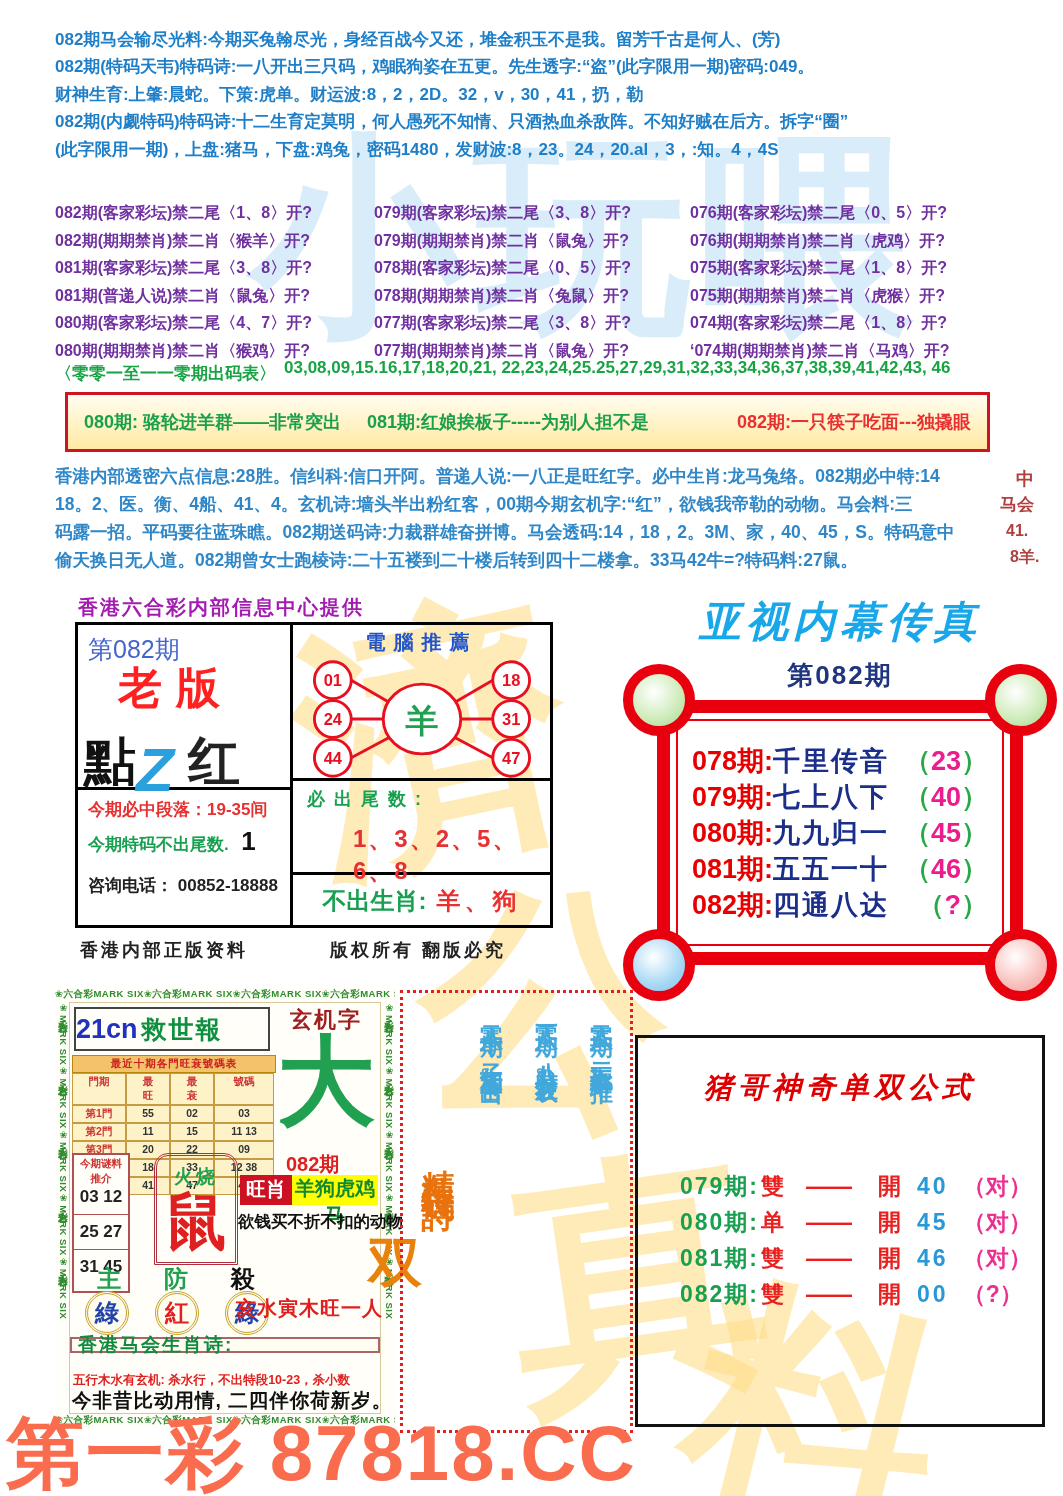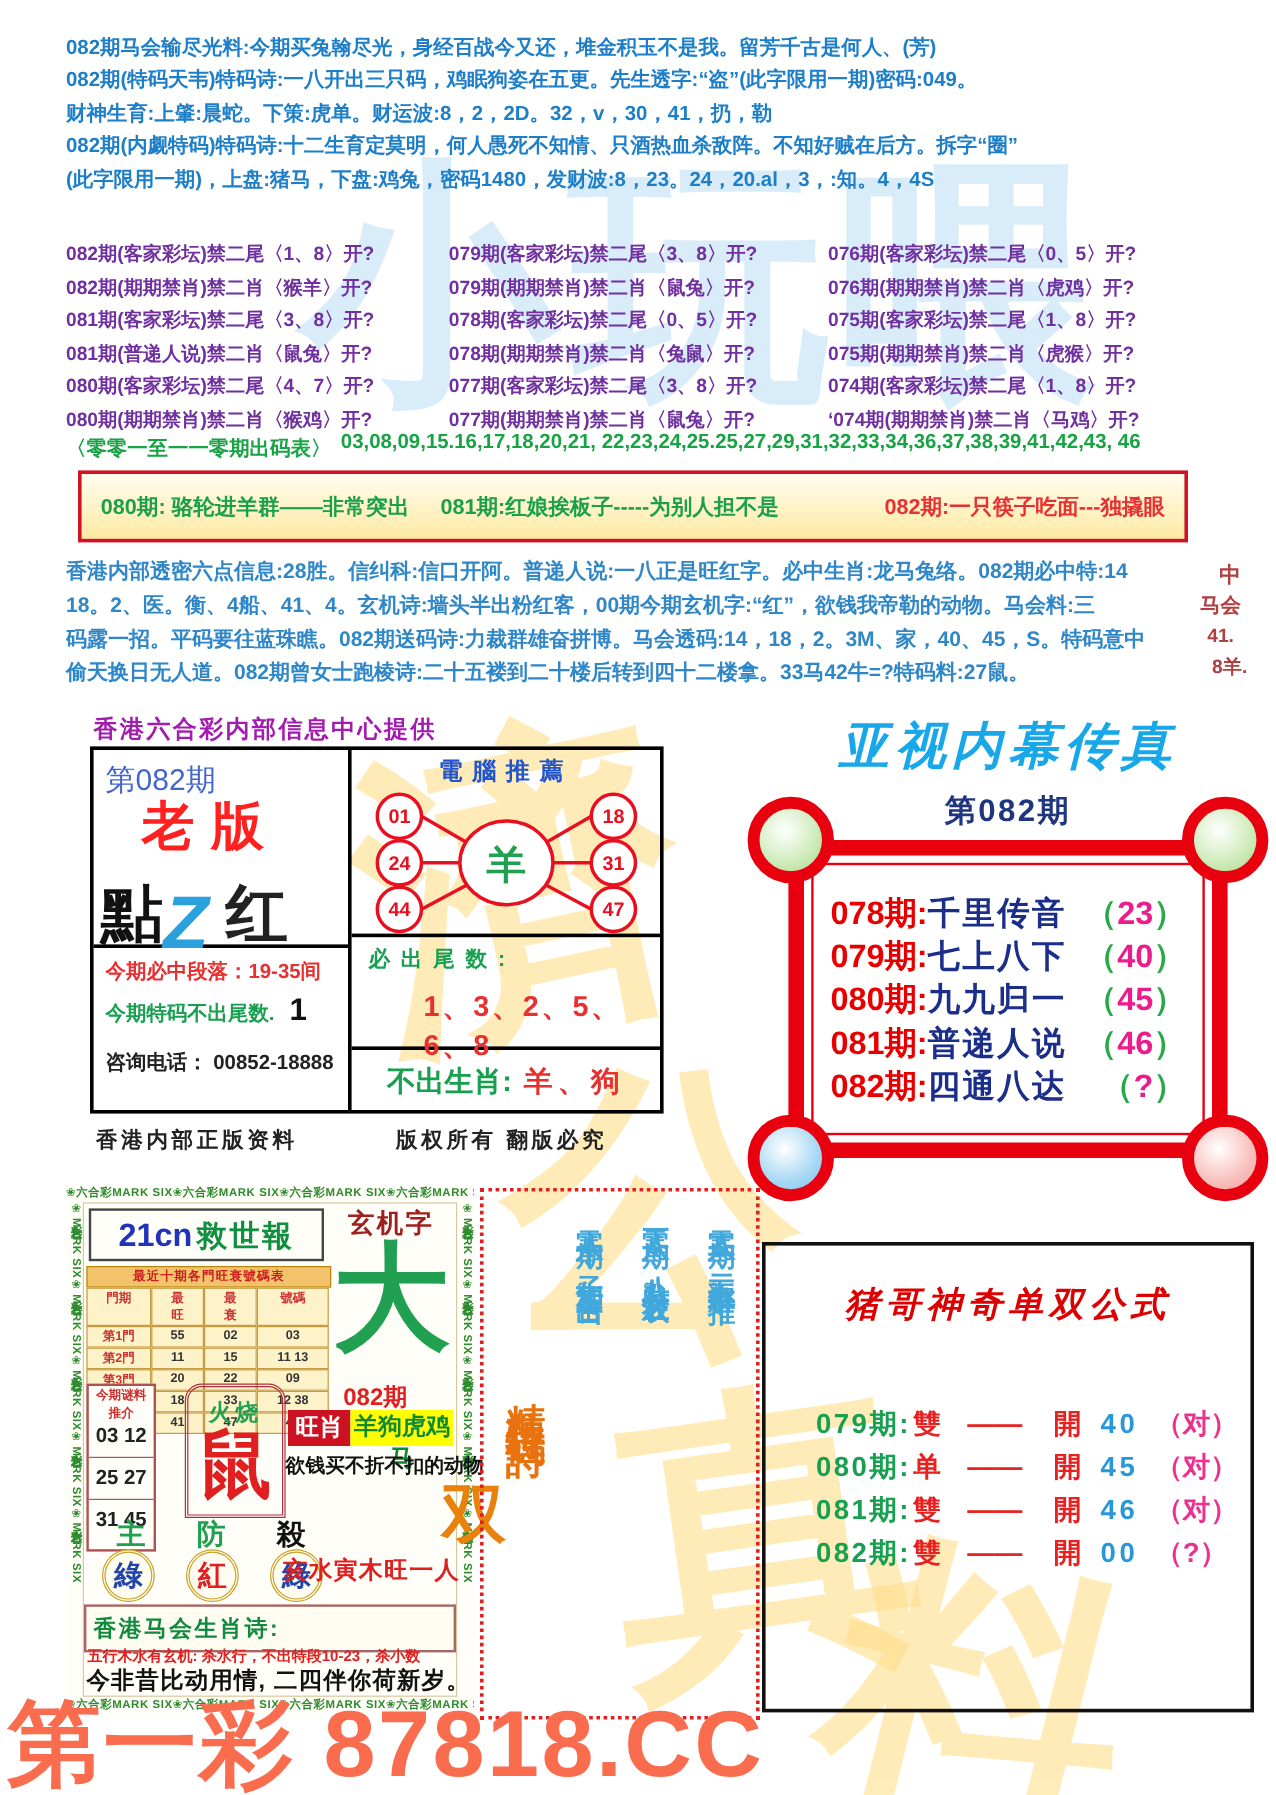--- a/index.html
+++ b/index.html
@@ -75,21 +75,21 @@
   .z-parity { color:#e82020; margin-left:2px; }
   .z-dash { color:#e82020; margin-left:22px; }
   .z-kai { color:#e82020; margin-left:26px; }
   .z-num { color:#2898d8; margin-left:16px; letter-spacing:3px; }
   .z-result { color:#ec3090; margin-left:14px; }
   
   .np { background:#fffef8; }
   .np-strip { color:#2e8b2e; font-size:9.5px; font-weight:bold; overflow:hidden; white-space:nowrap; letter-spacing:0.5px; }
   .np-strip-v { writing-mode:vertical-rl; }
   .np-inner { position:absolute; left:14px; top:14px; right:14px; bottom:14px; border:1px solid #d8c8a0; }
-  .masthead { border:2px solid #444; display:flex; align-items:center; justify-content:center; gap:4px; background:#fffef8; }
+  .masthead { border:2px solid #444; display:flex; align-items:center; gap:4px; background:#fffef8; }
   .m21 { color:#2233bb; font-size:27px; font-weight:bold; }
   .mjiu { color:#0f9040; font-size:25px; font-weight:bold; letter-spacing:2px; }
   .xuanji-label { color:#a02020; font-size:22px; font-weight:bold; letter-spacing:2px; text-align:center; }
   .xuanji-big { color:#20a050; font-size:98px; font-weight:bold; text-align:center; line-height:108px; }
   .nptable-title { font-size:10.5px; font-weight:bold; color:#cc2020; background:#f2c36b;
     border:1px solid #b8860b; text-align:center; letter-spacing:1px; padding:1px 0; }
   .nptable { display:grid; grid-template-columns:54px 44px 44px 60px; }
   .nptable div { border:1px solid #c59b44; background:#fdf2c8; font-size:10.5px; font-weight:bold;
     text-align:center; padding:1px 12px; color:#333; }
   .nptable .hd { color:#cc3333; }
@@ -289,21 +289,21 @@
           <span class="y-period">080期:</span>
           <span class="y-phrase">九九归一</span>
           <span class="y-right">
               <span class="y-paren">（</span>
               <span class="y-num">45</span>
               <span class="y-paren">）</span>
             </span>
         </div>
         <div class="yrow">
           <span class="y-period">081期:</span>
-          <span class="y-phrase">普递人说</span>
+          <span class="y-phrase">五五一十</span>
           <span class="y-right">
               <span class="y-paren">（</span>
               <span class="y-num">46</span>
               <span class="y-paren">）</span>
             </span>
         </div>
         <div class="yrow">
           <span class="y-period">082期:</span>
           <span class="y-phrase">四通八达</span>
           <span class="y-right">
@@ -423,21 +423,21 @@
       <div class="abs np-issue" style="left:216px; top:148px;">082期</div>
       <div class="abs wangxiao-row" style="left:170px; top:172px; right:2px;">
         <span class="wangxiao-tag">旺肖</span>
         <span class="wangxiao-val">羊狗虎鸡马</span>
       </div>
       <div class="abs yuqian" style="left:168px; top:208px;">欲钱买不折不扣的动物</div>
       <div class="abs shuangbox" style="left:170px; top:230px; right:2px;">
         <div class="shuang">双</div>
       </div>
       <div class="abs haishui" style="left:166px; top:292px;">亥水寅木旺一人</div>
-      <div class="abs band" style="left:0; top:334px; right:0; height:40px;">
+      <div class="abs band" style="left:0; top:334px; right:0; height:16px;">
         <span>香港马会生肖诗:</span>
       </div>
       <div class="abs wuxing" style="left:3px; top:369px;">五行木水有玄机: 杀水行，不出特段10-23，杀小数</div>
       <div class="abs couplet" style="left:2px; top:384px;">今非昔比动用情, 二四伴你荷新岁。</div>
     </div>
   </div>
 
   <div class="abs layer dotted" style="left:400px; top:990px; width:233px; height:443px;">
     <div class="abs poemwrap" style="top:14px; right:12px; height:418px;">
       <span class="poem">零八二期：二五不解不十推。</span>

